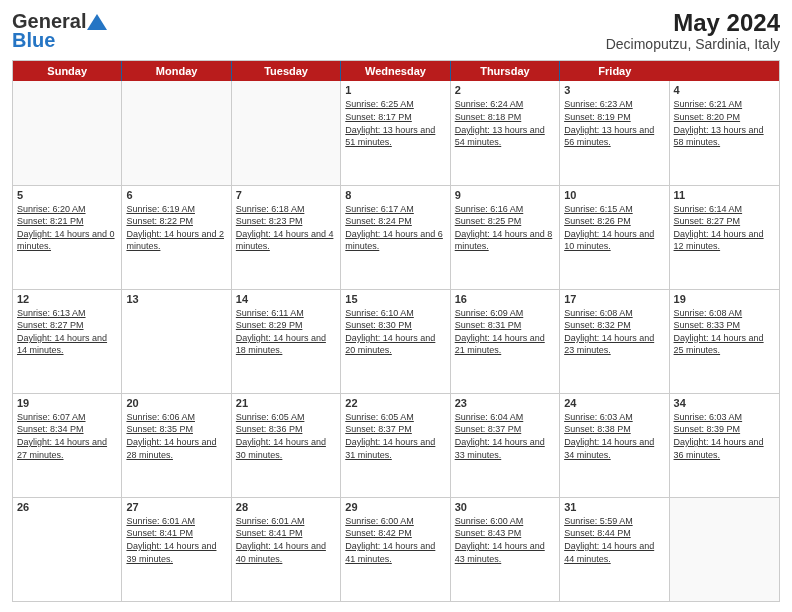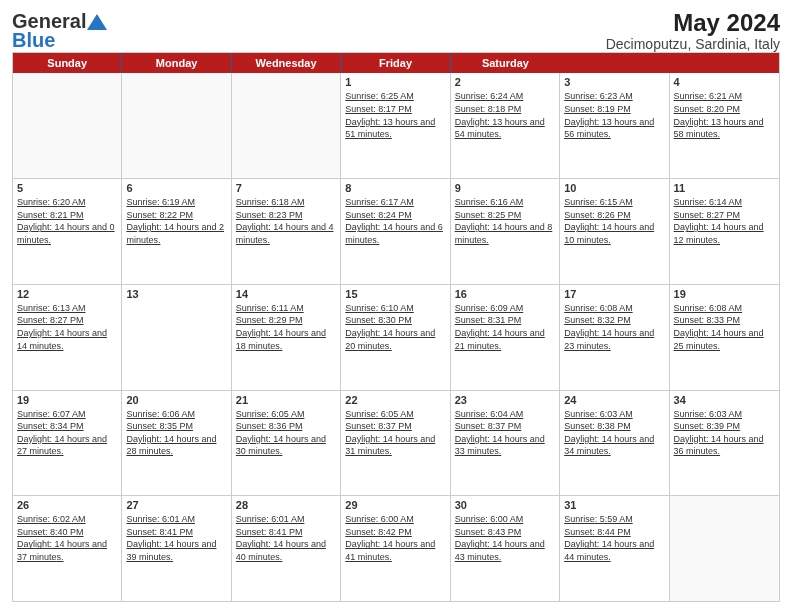--- a/index.html
+++ b/index.html
@@ -14,20 +14,21 @@
       width: 792px;
       height: 612px;
       padding: 10px 12px;
       display: flex;
       flex-direction: column;
     }
     .header {
       display: flex;
       justify-content: space-between;
       align-items: flex-start;
+      margin-bottom: 8px;
     }
     .logo {
       display: flex;
       flex-direction: column;
       align-items: flex-start;
     }
     .title-area {
       text-align: right;
     }
     .month-title {
@@ -111,23 +112,24 @@
     <div class="title-area">
       <div class="month-title">May 2024</div>
       <div class="location">Decimoputzu, Sardinia, Italy</div>
     </div>
   </div>
 
   <div class="calendar">
     <div class="cal-header">
     <div class="cal-header-cell">Sunday</div>
         <div class="cal-header-cell">Monday</div>
+        <div class="cal-header-cell">Tuesday</div>
         <div class="cal-header-cell">Wednesday</div>
+        <div class="cal-header-cell">Thursday</div>
         <div class="cal-header-cell">Friday</div>
-        <div class="cal-header-cell">Saturday</div>
       </div>
     <div class="cal-body">
     <div class="cal-row">
           <div class="cal-cell empty"></div>
           <div class="cal-cell empty"></div>
           <div class="cal-cell empty"></div>
           <div class="cal-cell">
             <div class="day-num">1</div>
             <div class="cell-info">Sunrise: 6:25 AM<br>Sunset: 8:17 PM<br>Daylight: 13 hours and 51 minutes.</div>
           </div>
@@ -229,21 +231,20 @@
             <div class="cell-info">Sunrise: 6:03 AM<br>Sunset: 8:38 PM<br>Daylight: 14 hours and 34 minutes.</div>
           </div>
           <div class="cal-cell">
             <div class="day-num">34</div>
             <div class="cell-info">Sunrise: 6:03 AM<br>Sunset: 8:39 PM<br>Daylight: 14 hours and 36 minutes.</div>
           </div>
         </div>
         <div class="cal-row">
           <div class="cal-cell">
             <div class="day-num">26</div>
-            <div class="cell-info">Sunrise: 6:02 AM<br>Sunset: 8:40 PM<br>Daylight: 14 hours and 37 minutes.</div>
           </div>
           <div class="cal-cell">
             <div class="day-num">27</div>
             <div class="cell-info">Sunrise: 6:01 AM<br>Sunset: 8:41 PM<br>Daylight: 14 hours and 39 minutes.</div>
           </div>
           <div class="cal-cell">
             <div class="day-num">28</div>
             <div class="cell-info">Sunrise: 6:01 AM<br>Sunset: 8:41 PM<br>Daylight: 14 hours and 40 minutes.</div>
           </div>
           <div class="cal-cell">

